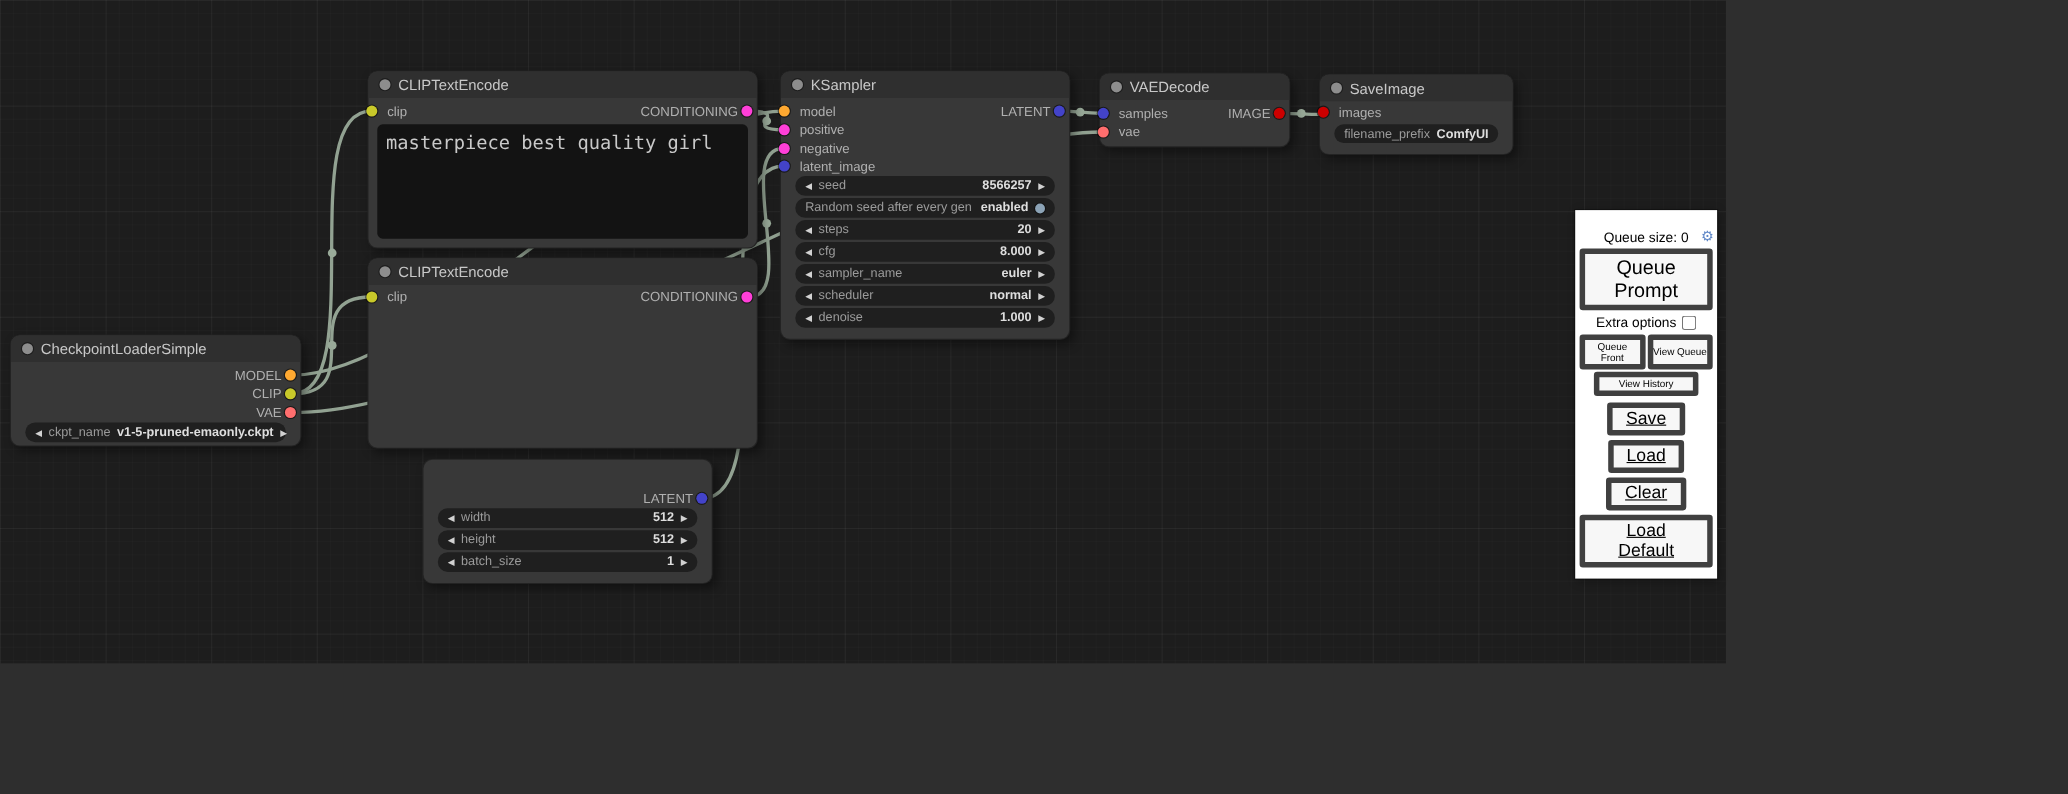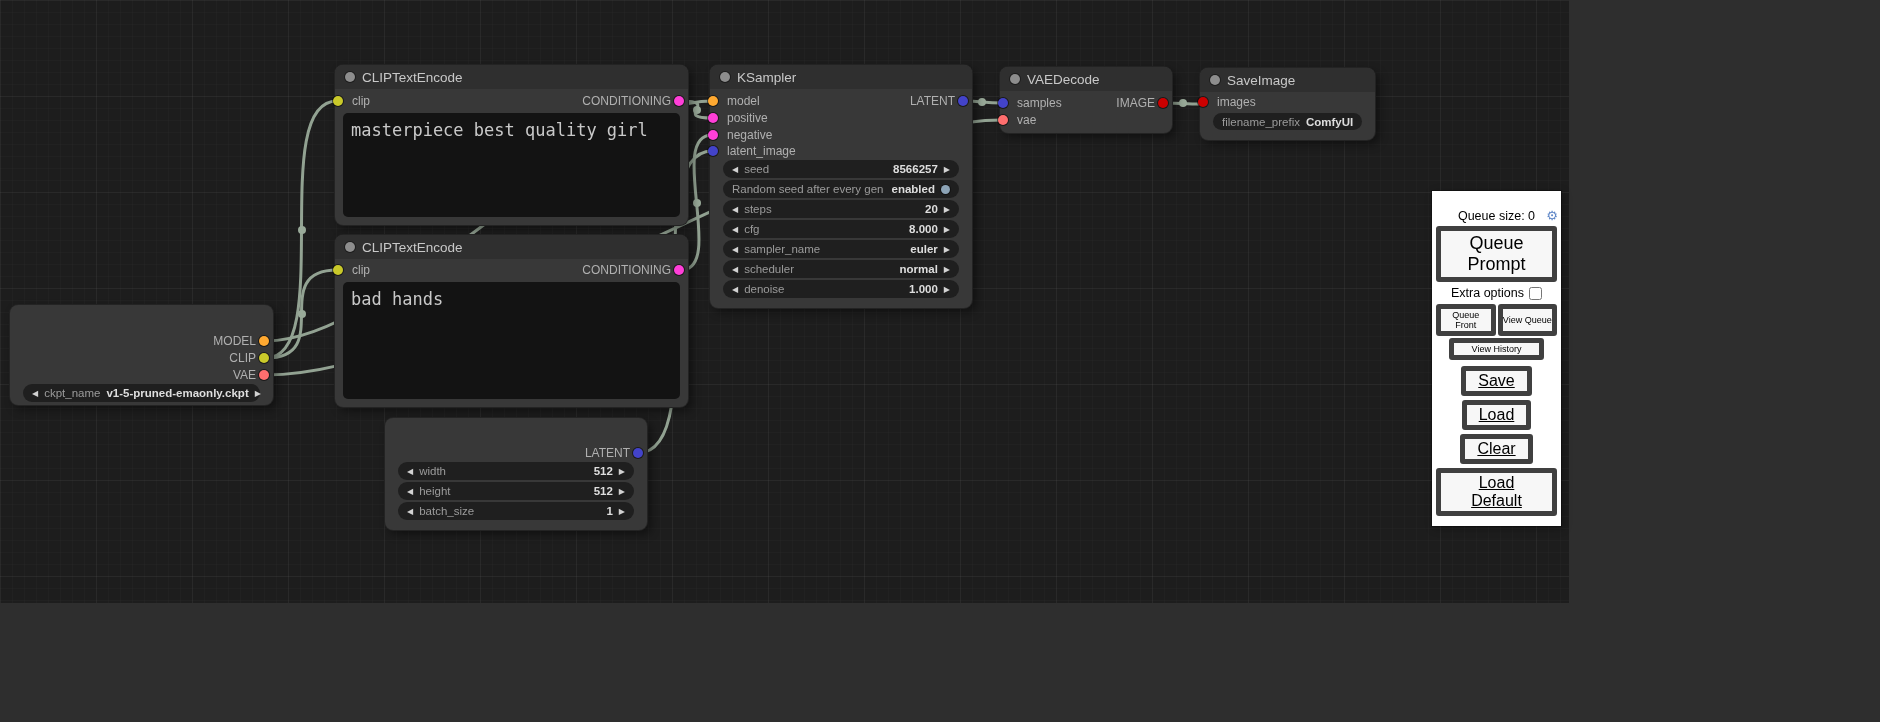--- a/index.html
+++ b/index.html
@@ -103,20 +103,24 @@
       <circle cx="634" cy="248" r="4"></circle>
       <circle cx="697" cy="110" r="4"></circle>
       <circle cx="697" cy="203" r="4"></circle>
       <circle cx="675" cy="302" r="4"></circle>
       <circle cx="982" cy="102" r="4"></circle>
       <circle cx="1183" cy="103" r="4"></circle>
     </g>
   </svg>
 
   <div class="node" style="left:10px;top:305px;width:263px;height:100px">
+    <div class="node-title">
+      <span class="node-dot"></span>
+      <span class="node-title-text">CheckpointLoaderSimple</span>
+    </div>
     <div class="slot out" style="top:28px">
       <span>MODEL</span>
       <span class="port" style="background-color: rgb(255, 169, 49);"></span>
     </div>
     <div class="slot out" style="top:45px">
       <span>CLIP</span>
       <span class="port" style="background-color: rgb(201, 201, 42);"></span>
     </div>
     <div class="slot out" style="top:62px">
       <span>VAE</span>
@@ -152,21 +156,20 @@
       <span class="node-title-text">CLIPTextEncode</span>
     </div>
     <div class="slot in" style="top:27px">
       <span class="port" style="background-color: rgb(201, 201, 42);"></span>
       <span>clip</span>
     </div>
     <div class="slot out" style="top:27px">
       <span>CONDITIONING</span>
       <span class="port" style="background-color: rgb(255, 63, 216);"></span>
     </div>
-    <textarea class="node-text" style="left: 8px; top: 47px; width: 337px; height: 117px;" spellcheck="false">bad hands</textarea>
   </div>
 
   <div class="node" style="left:385px;top:418px;width:262px;height:112px">
     <div class="slot out" style="top:27px">
       <span>LATENT</span>
       <span class="port" style="background-color: rgb(67, 67, 201);"></span>
     </div>
     <div class="widget" style="top:44px">
       <span class="arrow">◀</span>
       <span class="wlabel">width</span>

